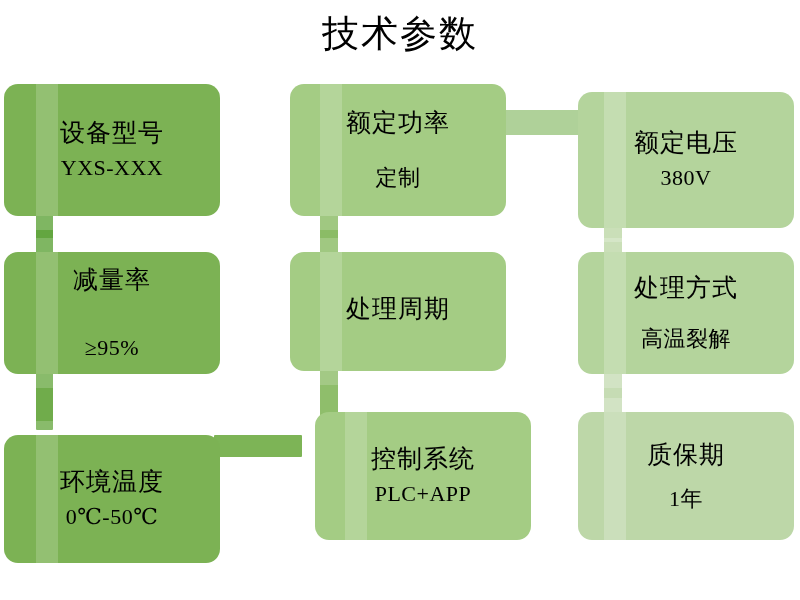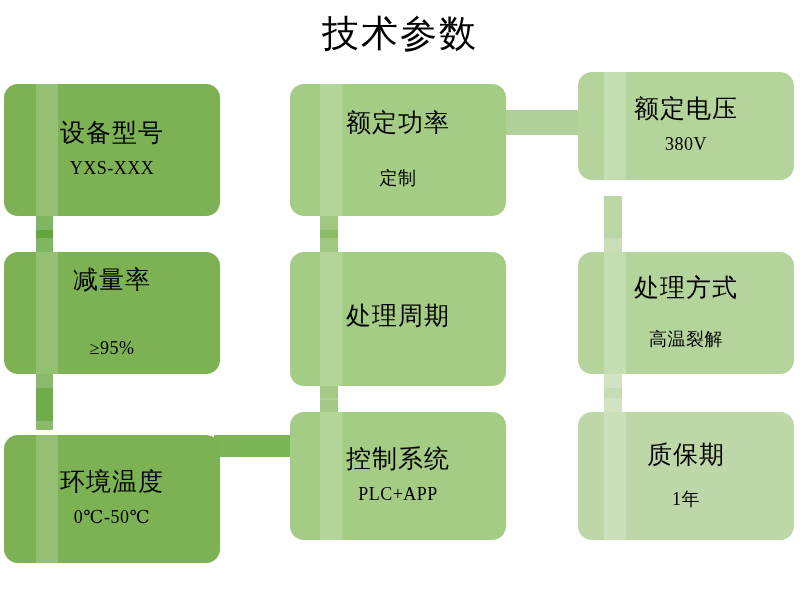--- a/index.html
+++ b/index.html
@@ -81,26 +81,26 @@
     white-space: nowrap;
     text-shadow: 0 0 1px rgba(0,0,0,0.06);
   }
   .card-label {
     font-size: 25px;
     line-height: 30px;
     letter-spacing: 1px;
     margin-bottom: 6px;
   }
   .card-value {
-    font-size: 18px;
+    font-size: 22px;
     line-height: 28px;
     letter-spacing: 0.5px;
   }
   .card-value.small {
-    font-size: 18px;
+    font-size: 22px;
     margin-top: 16px;
   }
 </style>
 </head>
 <body>
 
 <div id="stage">
 
   <div class="page-title">技术参数</div>
 
@@ -129,37 +129,37 @@
   </div>
 
   <div class="card" style="left:290px; top:84px; width:216px; height:132px;">
     <div class="card-body" style="background:#A4CC84;gap:20px;">
       <div class="card-strip" style="left:30px;"></div>
       <div class="card-label">额定功率</div>
       <div class="card-value">定制</div>
     </div>
   </div>
 
-  <div class="card" style="left:578px; top:72px; width:216px; height:108px;">
+  <div class="card" style="left:578px; top:92px; width:216px; height:136px;">
     <div class="card-body" style="background:#B4D49C;">
       <div class="card-strip" style="left:26px; background:rgba(255,255,255,0.22);"></div>
       <div class="card-label">额定电压</div>
       <div class="card-value">380V</div>
     </div>
   </div>
 
   <div class="card" style="left:4px; top:252px; width:216px; height:122px;">
     <div class="card-body" style="background:#7CB254;gap:33px;">
       <div class="card-strip" style="left:32px;"></div>
       <div class="card-label">减量率</div>
       <div class="card-value">≥95%</div>
     </div>
   </div>
 
-  <div class="card" style="left:290px; top:252px; width:216px; height:134px;">
+  <div class="card" style="left:290px; top:252px; width:216px; height:119px;">
     <div class="card-body" style="background:#A4CC84;">
       <div class="card-strip" style="left:30px;"></div>
       <div class="card-label">处理周期</div>
     </div>
   </div>
 
   <div class="card" style="left:578px; top:252px; width:216px; height:122px;">
     <div class="card-body" style="background:#B4D49C;">
       <div class="card-strip" style="left:26px; background:rgba(255,255,255,0.22);"></div>
       <div class="card-label">处理方式</div>
@@ -169,21 +169,21 @@
 
   <div class="card" style="left:4px; top:412px; width:216px; height:128px;">
     <div class="card-body" style="background:#7CB254;margin-top:23px;">
       <div class="card-strip" style="left:32px;"></div>
       <div class="card-label">环境温度</div>
       <div class="card-value">0℃-50℃</div>
     </div>
   </div>
 
   <div class="card" style="left:290px; top:412px; width:216px; height:128px;">
-    <div class="card-body" style="background:#A4CC84;">
+    <div class="card-body" style="background:#A4CC84;margin-left:25px;">
       <div class="card-strip" style="left:30px;"></div>
       <div class="card-label">控制系统</div>
       <div class="card-value">PLC+APP</div>
     </div>
   </div>
 
   <div class="card" style="left:578px; top:412px; width:216px; height:128px;">
     <div class="card-body" style="background:#BDD7A8;gap:9px;">
       <div class="card-strip" style="left:26px; background:rgba(255,255,255,0.22);"></div>
       <div class="card-label">质保期</div>

